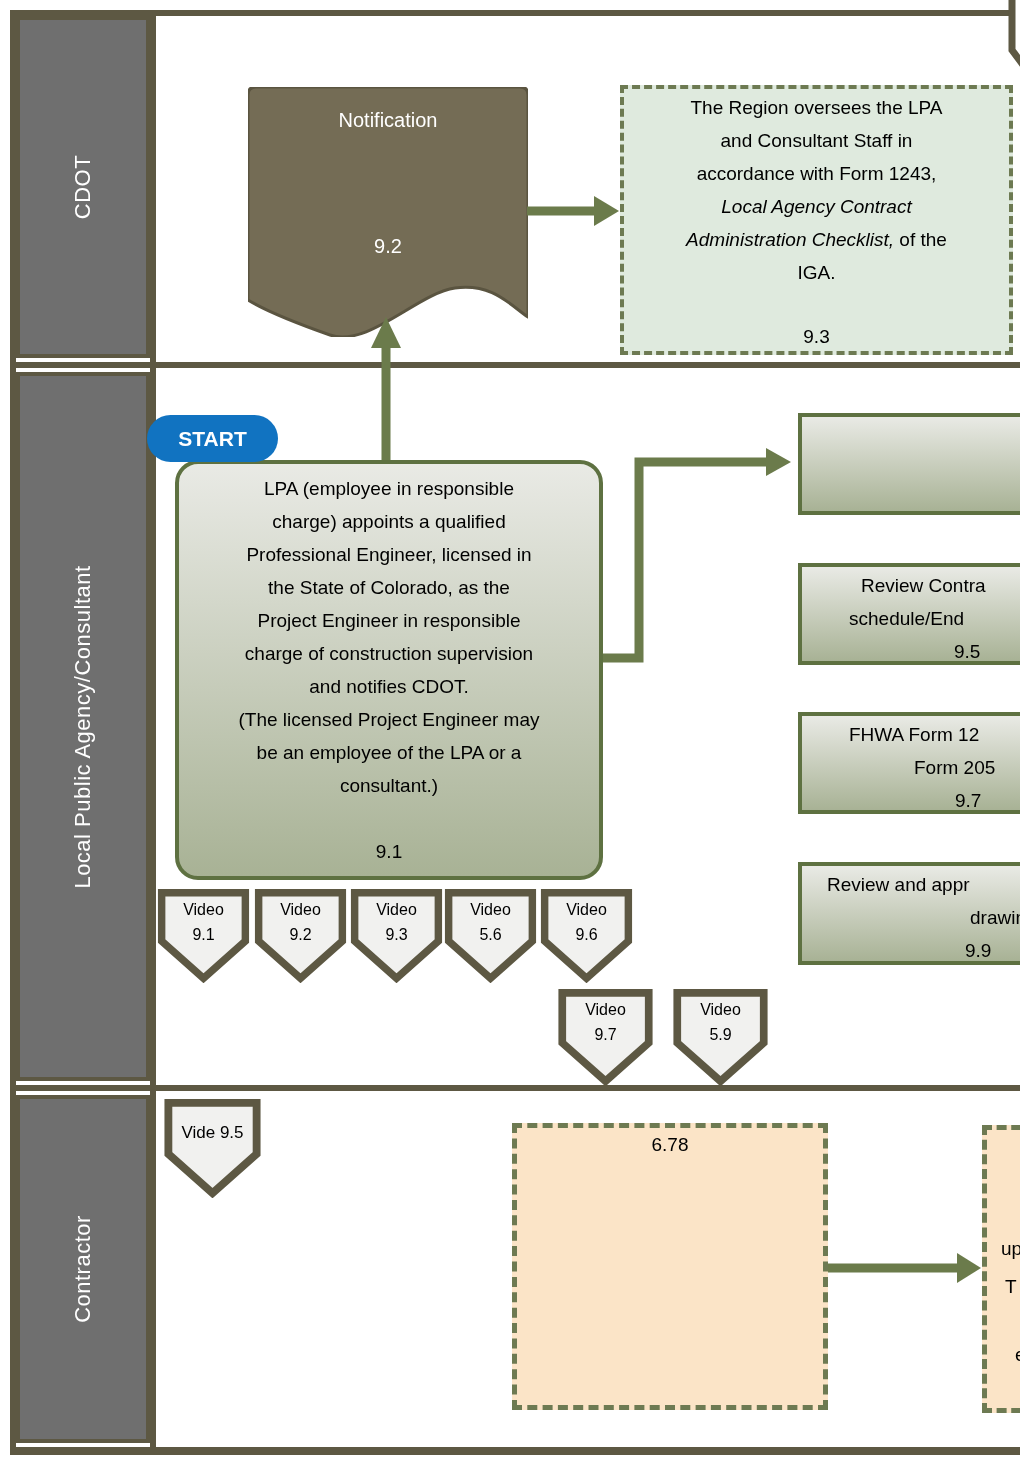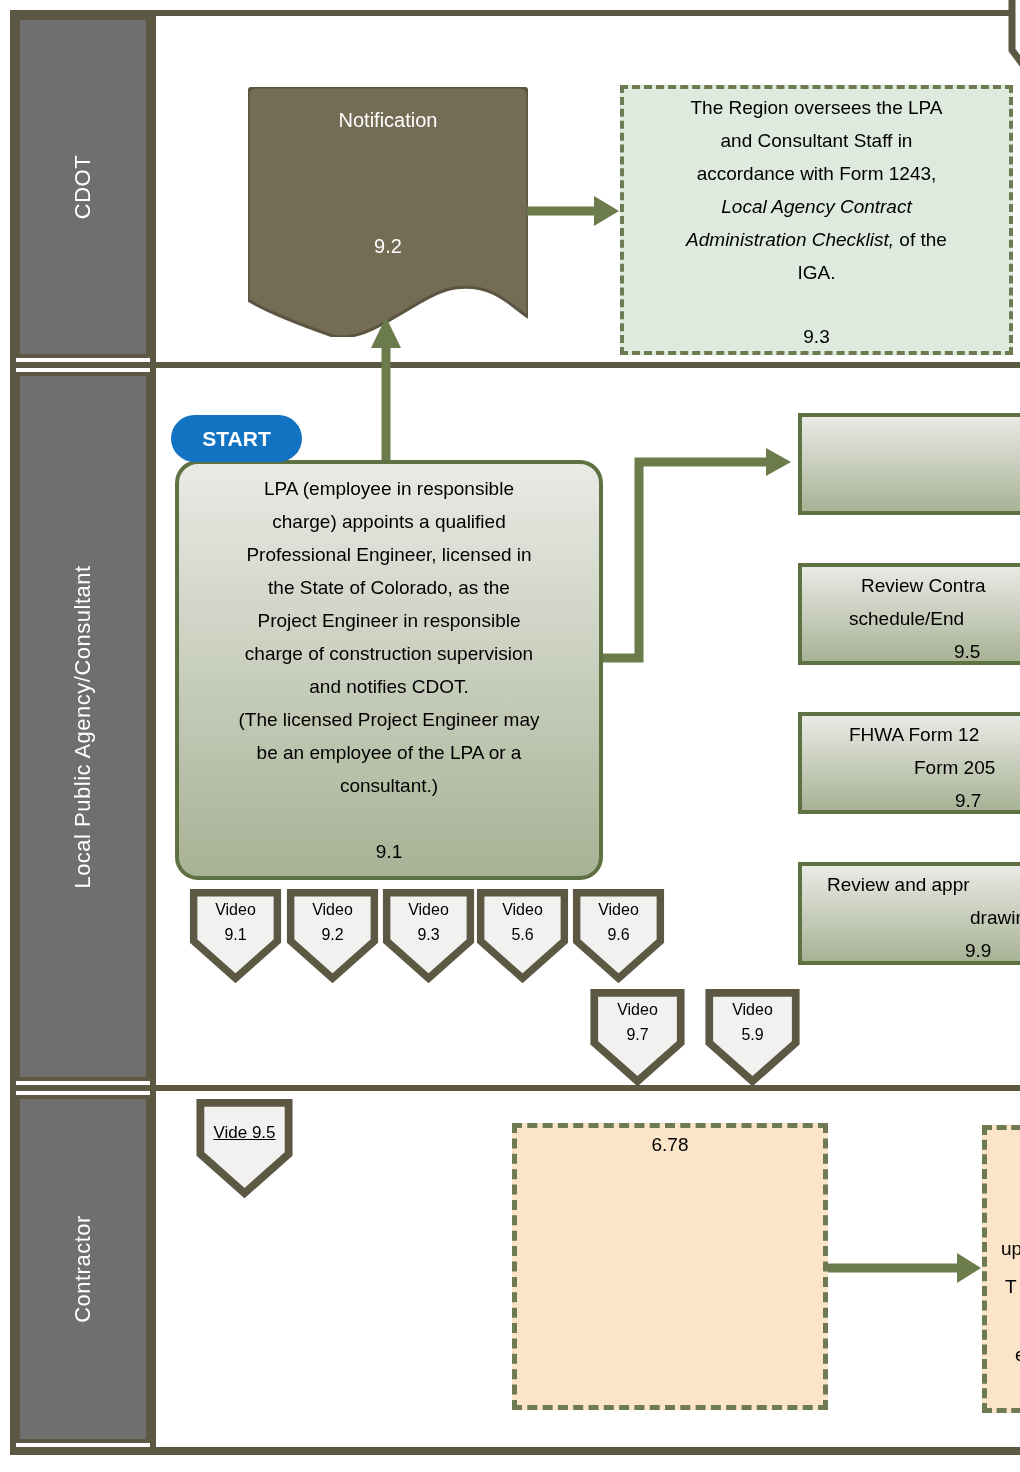--- a/index.html
+++ b/index.html
@@ -29,21 +29,21 @@
   
   .box93{
     left:620px;top:85px;width:393px;height:270px;box-sizing:border-box;
     background:#dfeade;border:4px dashed #6d7a52;
     font-size:19px;line-height:33px;text-align:center;
   }
   .box93 .txt{white-space:pre-line;padding-top:2px;display:block;}
   .box93 .num{display:block;margin-top:31px;}
   
   .start{
-    left:171px;top:415px;width:131px;height:47px;border-radius:24px;
+    left:147px;top:415px;width:131px;height:47px;border-radius:24px;
     background:#1173c1;color:#fff;font-size:21px;font-weight:bold;
     display:flex;align-items:center;justify-content:center;z-index:5;
   }
   
   .gbox{
     position:absolute;box-sizing:border-box;
     background:linear-gradient(#e9eae5,#a8b295);
     border:4px solid #5e7141;
     font-size:19px;line-height:33px;
   }
@@ -53,21 +53,21 @@
   .cutbox{left:798px;width:330px;height:102px;}
   .cutbox span{display:block;white-space:nowrap;}
   .boxA{top:413px;}
   .box95{top:563px;padding-top:2px;}
   .box97{top:712px;padding-top:2px;}
   .box99{top:862px;height:103px;padding-top:2px;}
   .box95 .f1{margin-left:59px;}  .box95 .f2{margin-left:47px;}  .box95 .f3{margin-left:152px;}
   .box97 .f1{margin-left:47px;}  .box97 .f2{margin-left:112px;} .box97 .f3{margin-left:153px;}
   .box99 .f1{margin-left:25px;}  .box99 .f2{margin-left:168px;} .box99 .f3{margin-left:163px;}
   
-  .vmark{position:absolute;margin-left:32px;}
+  .vmark{position:absolute;}
   .vmark svg{position:absolute;left:0;top:0;}
   .vtext{position:absolute;left:0;top:9px;width:100%;text-align:center;font-size:16px;line-height:25px;}
   
   .box923{
     left:512px;top:1123px;width:316px;height:287px;box-sizing:border-box;
     background:#fbe4c7;border:5px dashed #6d7a52;
     font-size:19px;line-height:33px;text-align:center;
   }
   .box923 .txt{white-space:pre-line;display:block;padding-top:4px;}
   .boxPartial{
@@ -223,21 +223,21 @@
   <div class="vtext">
       <div>Video</div>
       <div>5.9</div>
     </div>
 </div>
 
 <div class="vmark" style="left:160px;top:1098px;width:105px;height:100px;">
   <svg width="105" height="100" viewBox="0 0 100 102">
       <polygon points="5,5 95,5 95,57 50,97 5,57" fill="#f1f1ef" stroke="#5d5843" stroke-width="8"></polygon>
     </svg>
-  <div class="vtext" style="top:22px;font-size:17px;text-decoration:underline;">
+  <div class="vtext" style="top:22px;font-size:17px;">
       <div>Vide 9.5</div>
     </div>
 </div>
 
 <div class="abs box923">
   <span>6.78</span>
 </div>
 
 <div class="abs boxPartial">
   <span class="pf1">up</span>

